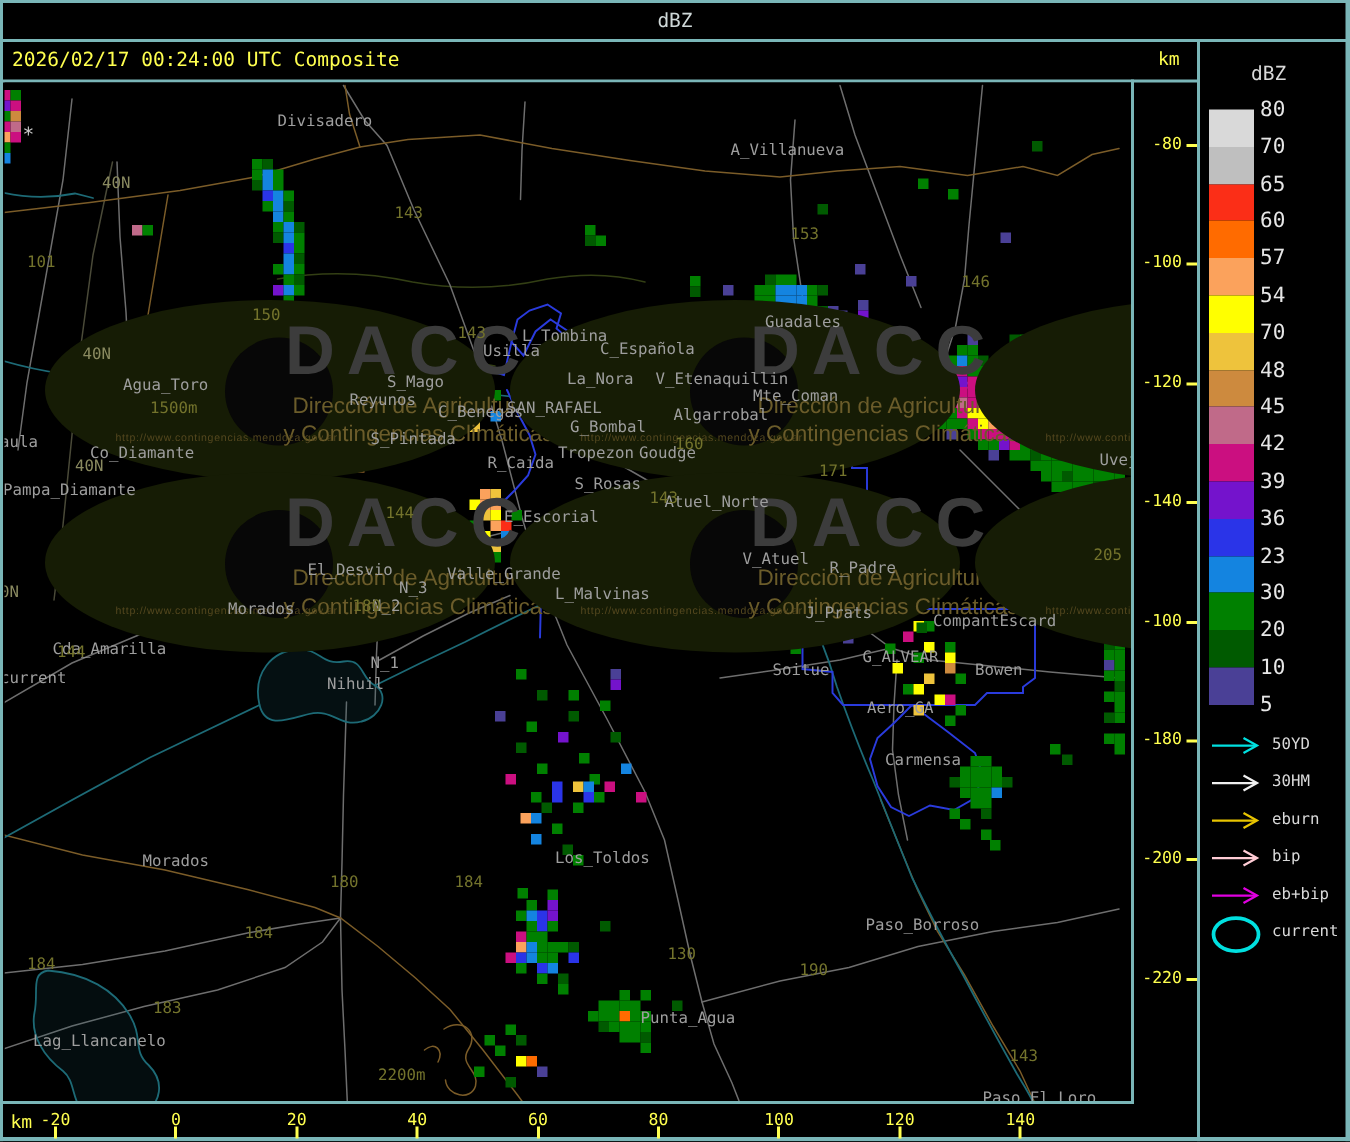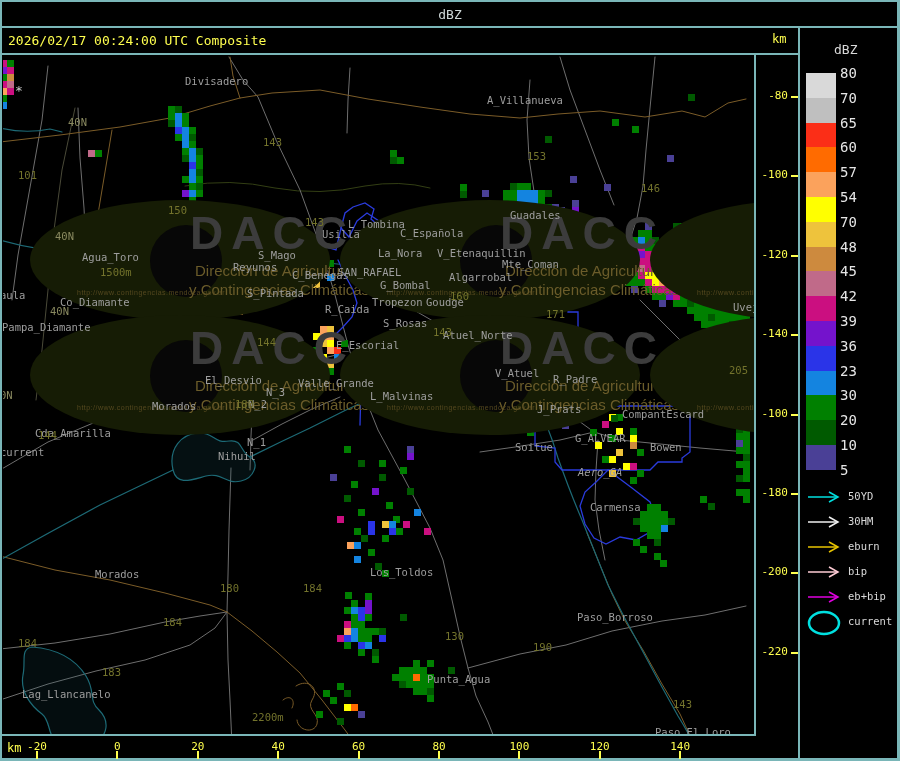--- a/index.html
+++ b/index.html
@@ -879,21 +879,21 @@
       <div class="maplabel" style="left: 367px; top: 335px; color: rgb(158, 158, 158);">L_Malvinas</div>
       <div class="maplabel" style="left: 202px; top: 319px; color: rgb(158, 158, 158);">El_Desvio</div>
       <div class="maplabel" style="left: 149px; top: 345px; color: rgb(158, 158, 158);">Morados</div>
       <div class="maplabel" style="left: 492px; top: 312px; color: rgb(158, 158, 158);">V_Atuel</div>
       <div class="maplabel" style="left: 550px; top: 318px; color: rgb(158, 158, 158);">R_Padre</div>
       <div class="maplabel" style="left: 534px; top: 348px; color: rgb(158, 158, 158);">J_Prats</div>
       <div class="maplabel" style="left: 619px; top: 353px; color: rgb(158, 158, 158);">CompantEscard</div>
       <div class="maplabel" style="left: 572px; top: 377px; color: rgb(158, 158, 158);">G_ALVEAR</div>
       <div class="maplabel" style="left: 512px; top: 386px; color: rgb(158, 158, 158);">Soitue</div>
       <div class="maplabel" style="left: 647px; top: 386px; color: rgb(158, 158, 158);">Bowen</div>
-      <div class="maplabel" style="left: 575px; top: 411px; color: rgb(158, 158, 158); font-style: italic;">Aero_GA</div>
+      <div class="maplabel" style="left: 575px; top: 411px; color: rgb(158, 158, 158);">Aero_GA</div>
       <div class="maplabel" style="left: 587px; top: 446px; color: rgb(158, 158, 158);">Carmensa</div>
       <div class="maplabel" style="left: 730px; top: 246px; color: rgb(158, 158, 158);">Uveje</div>
       <div class="maplabel" style="left: 32px; top: 372px; color: rgb(158, 158, 158);">Cda_Amarilla</div>
       <div class="maplabel" style="left: 244px; top: 381px; color: rgb(158, 158, 158);">N_1</div>
       <div class="maplabel" style="left: 215px; top: 395px; color: rgb(158, 158, 158);">Nihuil</div>
       <div class="maplabel" style="left: 245px; top: 343px; color: rgb(158, 158, 158);">N_2</div>
       <div class="maplabel" style="left: 263px; top: 331px; color: rgb(158, 158, 158);">N_3</div>
       <div class="maplabel" style="left: 367px; top: 511px; color: rgb(158, 158, 158);">Los_Toldos</div>
       <div class="maplabel" style="left: 424px; top: 618px; color: rgb(158, 158, 158);">Punta_Agua</div>
       <div class="maplabel" style="left: 574px; top: 556px; color: rgb(158, 158, 158);">Paso_Borroso</div>

